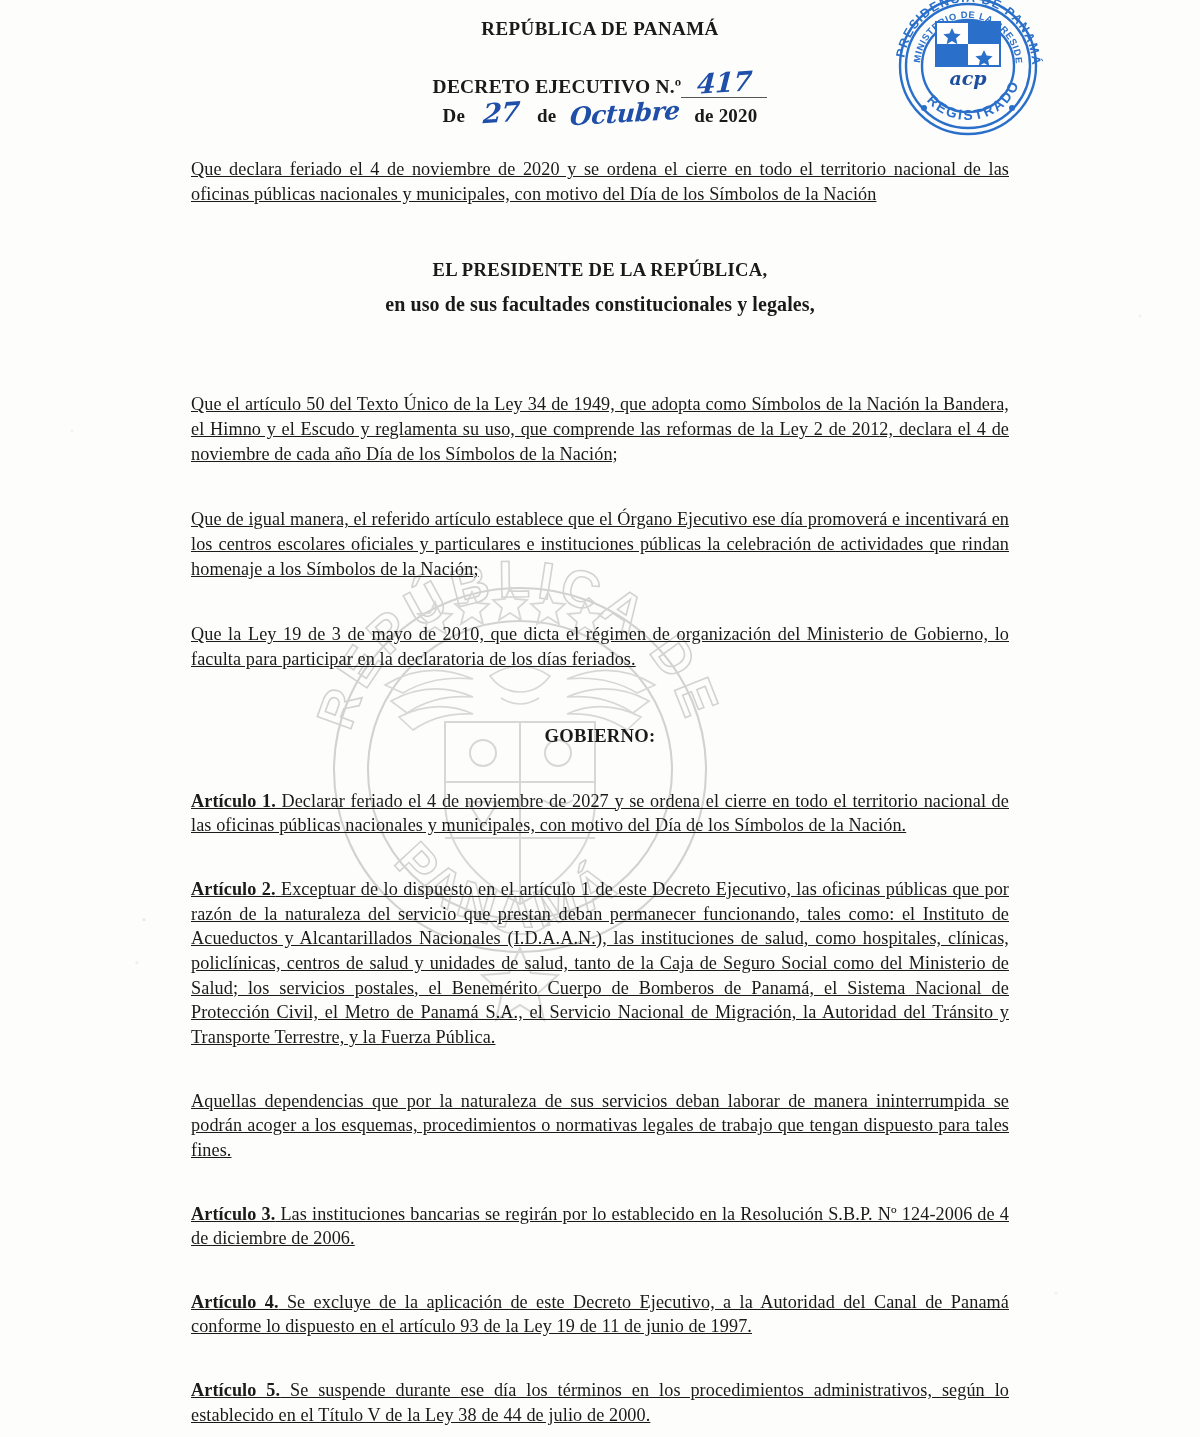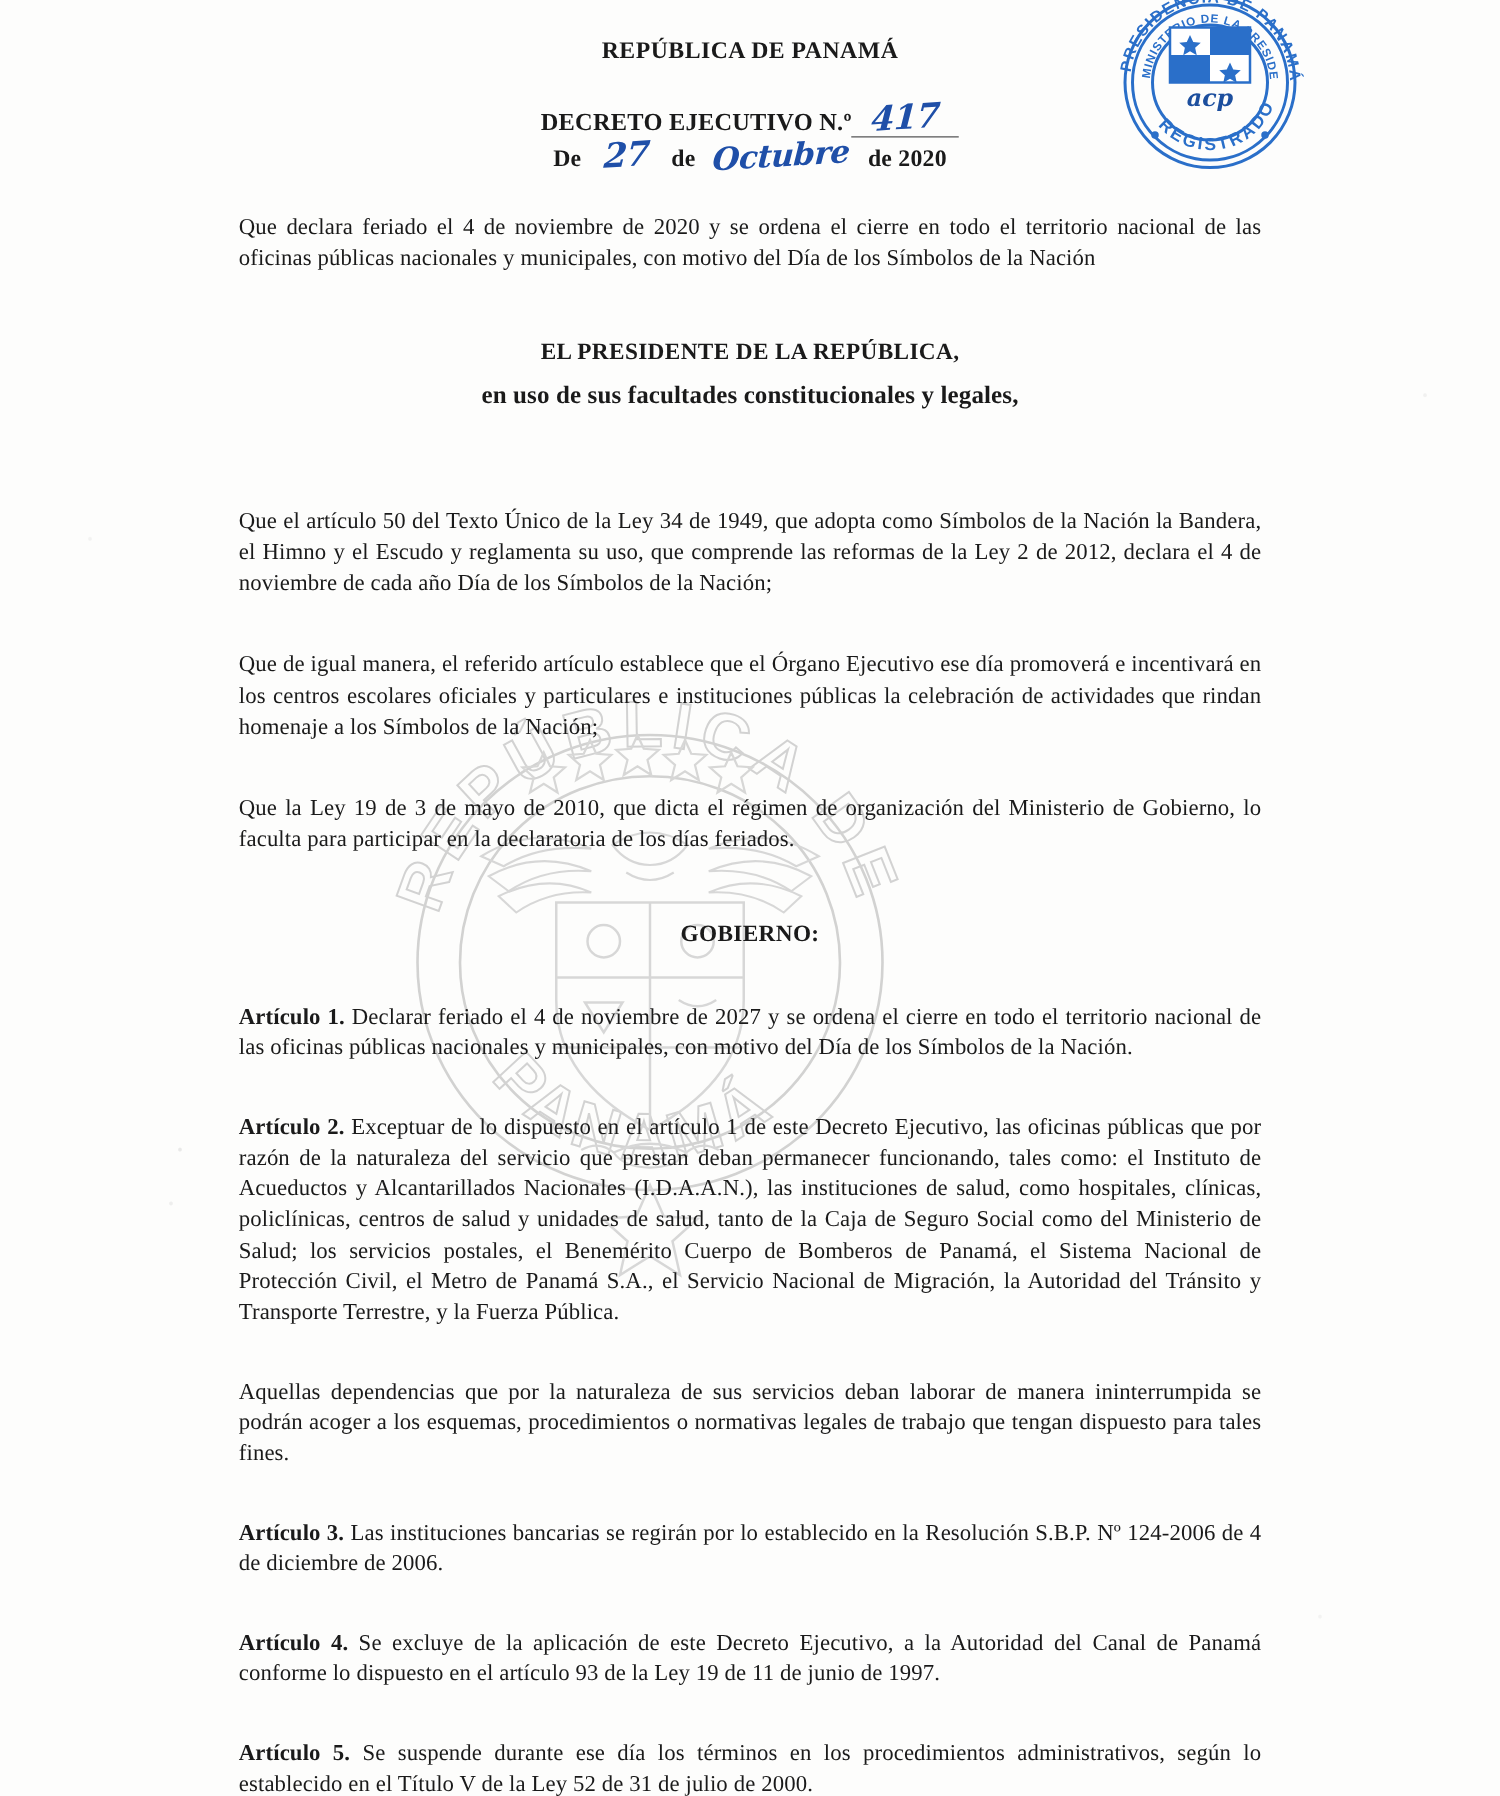--- a/index.html
+++ b/index.html
@@ -66,21 +66,21 @@
     z-index: 3;
     padding: 0;
   }
   .hdr {
     text-align: center;
     font-weight: bold;
     font-size: 19px;
     letter-spacing: .4px;
     line-height: 1.32;
   }
-  .hdr-line1 { padding-top: 28px; }
+  .hdr-line1 { padding-top: 16px; }
 
   .decreto-line {
     text-align: center;
     font-weight: bold;
     font-size: 19.5px;
     margin-top: 31px;
     letter-spacing: .2px;
     white-space: nowrap;
   }
   .num-slot {
@@ -120,20 +120,21 @@
   .body-col {
     margin: 0 auto;
     width: 818px;
   }
   p.para {
     font-size: 18.2px;
     line-height: 1.355;
     text-align: justify;
     margin: 0 0 19px 0;
     letter-spacing: .1px;
+    text-decoration: underline;
   }
   p.para.tight { margin-bottom: 17px; }
   p.intro { margin-top: 30px; }
   .ctr {
     text-align: center;
     font-weight: bold;
     font-size: 18.6px;
     margin: 12px;
     letter-spacing: .3px;
   }
@@ -303,19 +304,19 @@
         <span class="art-lead">Artículo 3.</span><span> Las instituciones bancarias se regirán por lo establecido en la Resolución S.B.P. Nº 124-2006 de 4 de diciembre de 2006.</span>
       </p>
       <div class="spacer-22"></div>
 
       <p class="para tight">
         <span class="art-lead">Artículo 4.</span><span> Se excluye de la aplicación de este Decreto Ejecutivo, a la Autoridad del Canal de Panamá conforme lo dispuesto en el artículo 93 de la Ley 19 de 11 de junio de 1997.</span>
       </p>
       <div class="spacer-22"></div>
 
       <p class="para tight">
-        <span class="art-lead">Artículo 5.</span><span> Se suspende durante ese día los términos en los procedimientos administrativos, según lo establecido en el Título V de la Ley 52 de 31 de julio de 2000.</span>
+        <span class="art-lead">Artículo 5.</span><span> Se suspende durante ese día los términos en los procedimientos administrativos, según lo establecido en el Título V de la Ley 38 de 44 de julio de 2000.</span>
       </p>
       <div class="spacer-22"></div>
 
     </div>
   </div>
 </div>
 
 </body></html>

